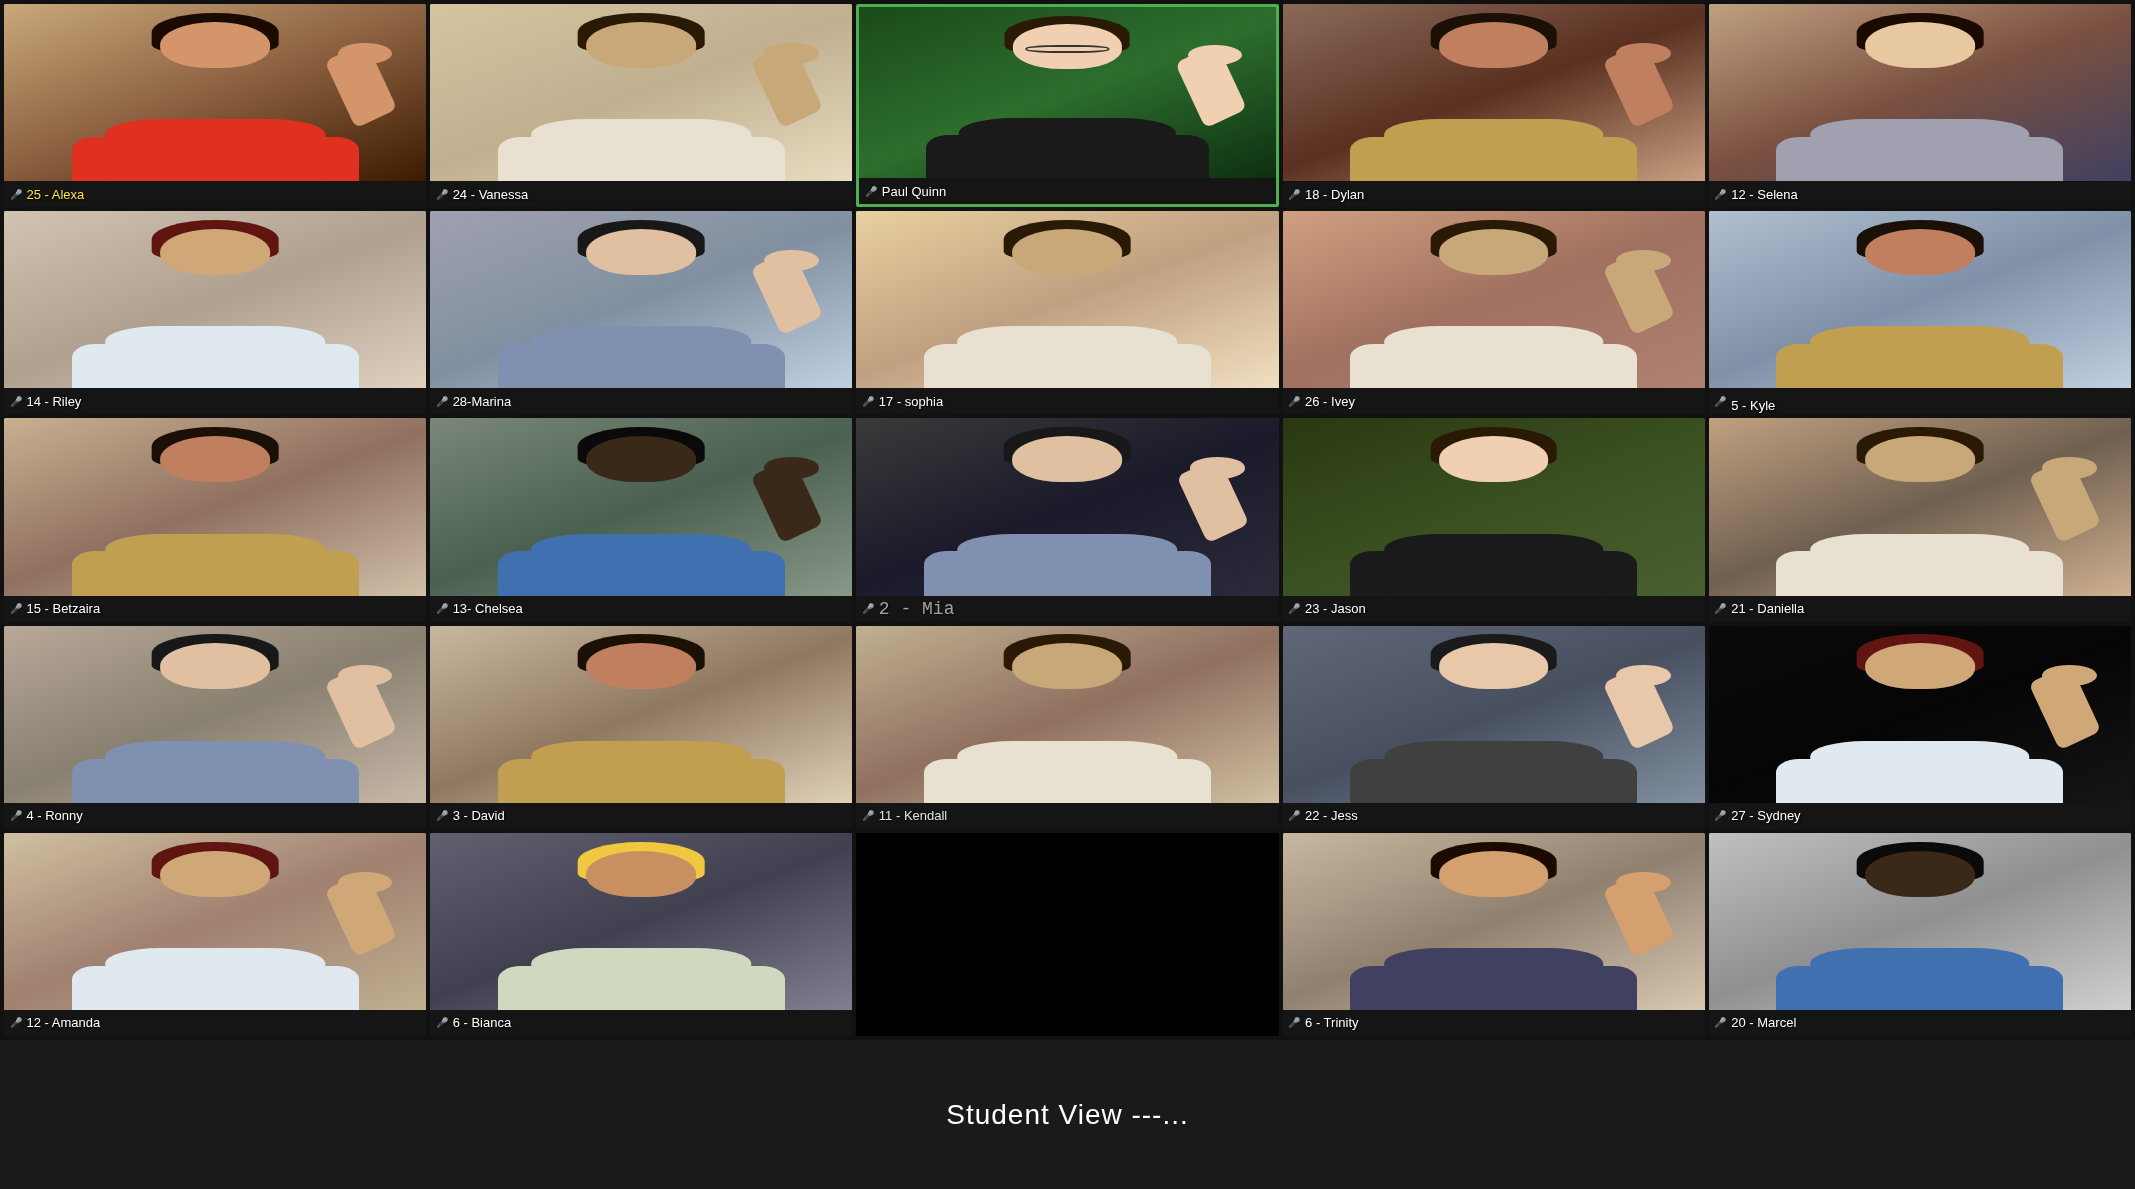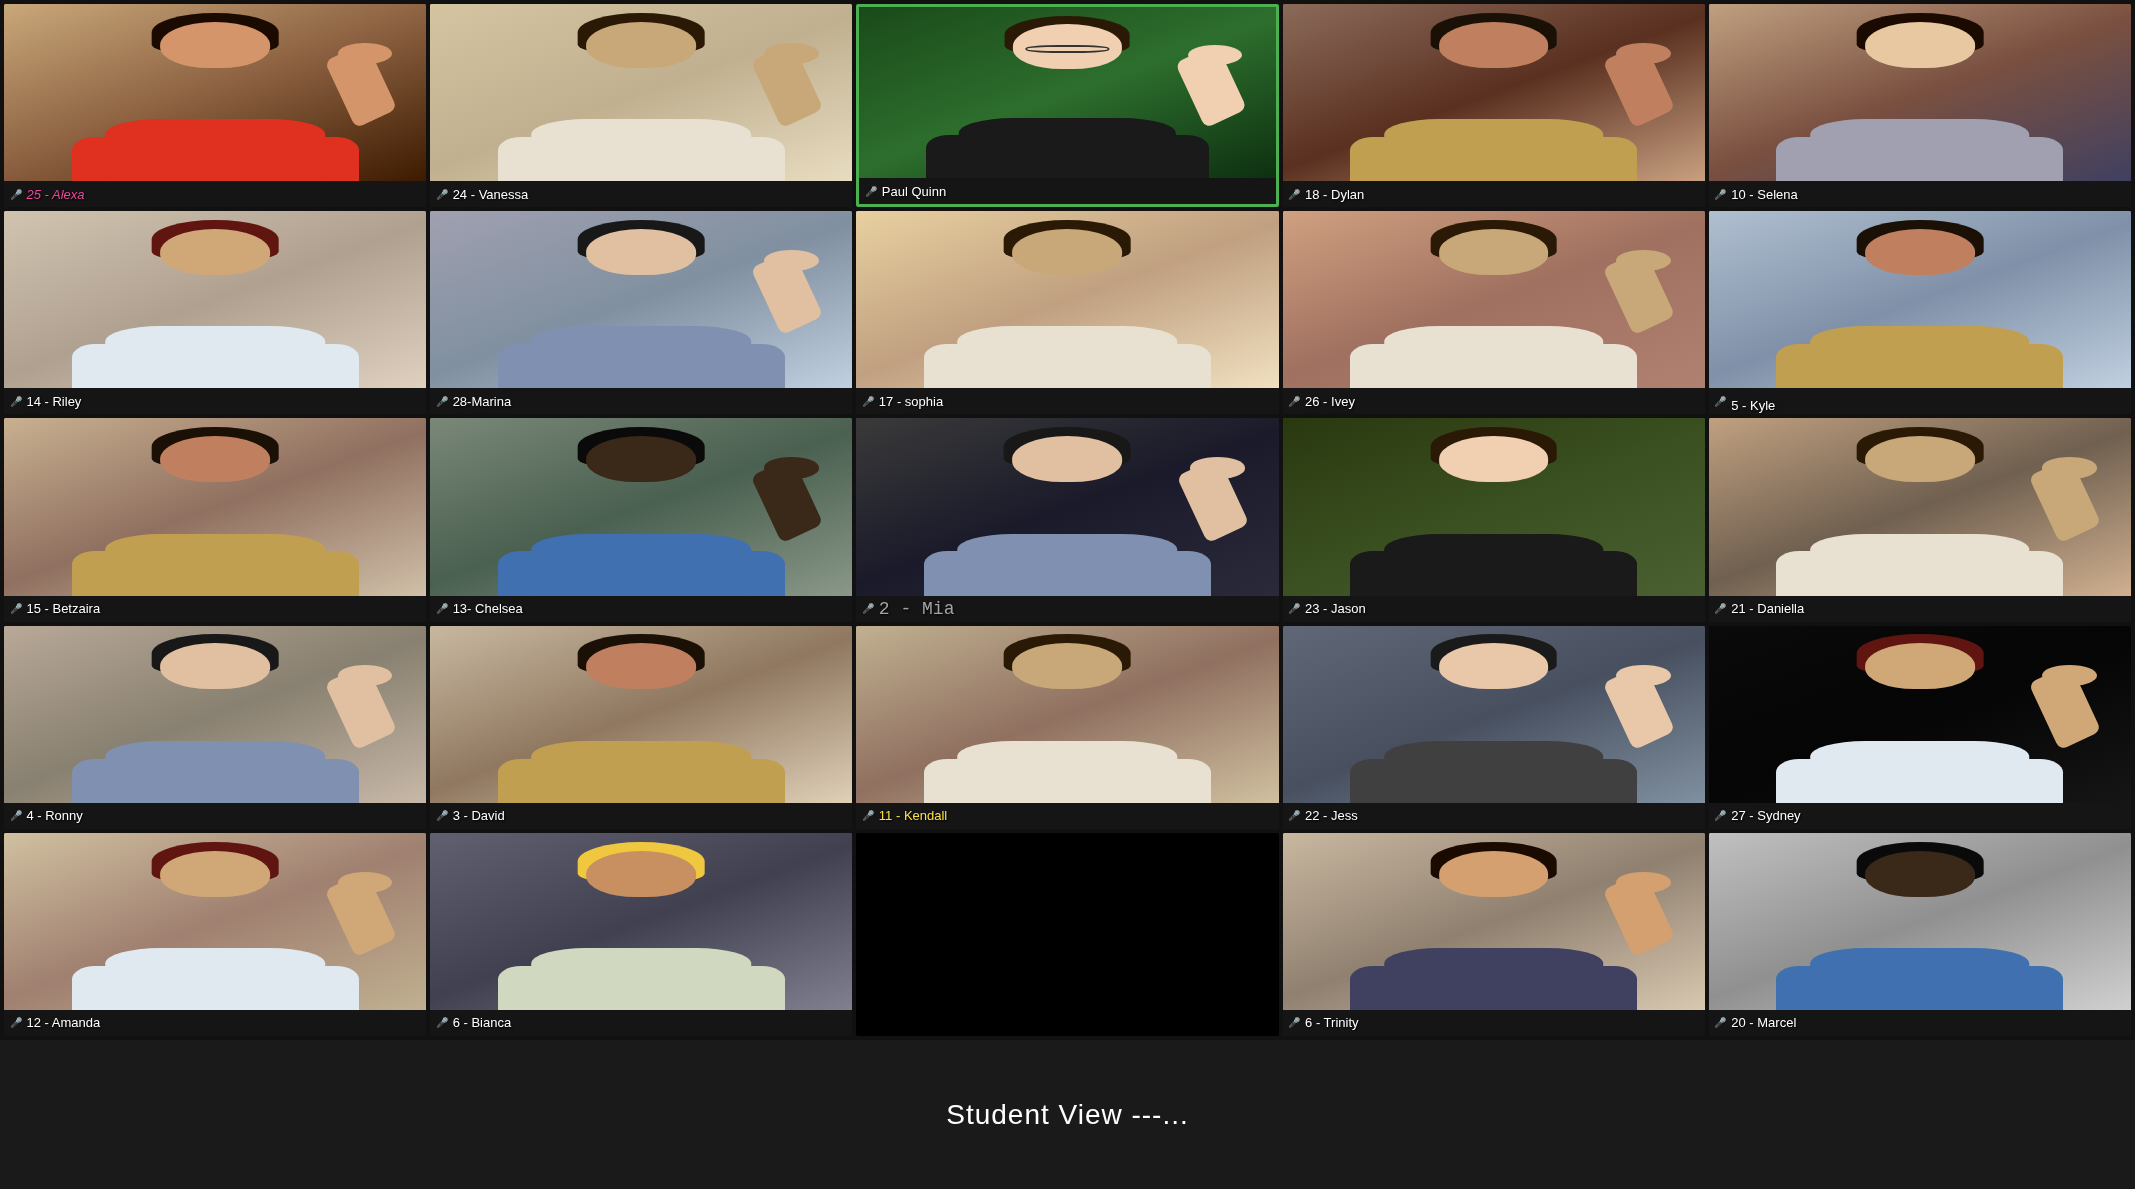--- a/index.html
+++ b/index.html
@@ -66,21 +66,21 @@
         <div style="position: absolute; width: 30%; height: 22%; background: rgb(26, 10, 0); border-radius: 50% 50% 20% 20%; top: 5%; left: 50%; transform: translateX(-50%); z-index: 2;"></div>
         <div style="position: absolute; width: 26%; height: 26%; background: rgb(212, 149, 106); border-radius: 50% 50% 45% 45%; top: 10%; left: 50%; transform: translateX(-50%); z-index: 3;"></div>
         <div style="position: absolute; width: 52%; height: 35%; background: rgb(224, 48, 32); border-radius: 25% 25% 0px 0px; bottom: 0px; left: 50%; transform: translateX(-50%); z-index: 2;"></div>
         <div style="position: absolute; width: 18%; height: 25%; background: rgb(224, 48, 32); bottom: 0px; left: 16%; border-radius: 30% 0px 0px; z-index: 1;"></div>
         <div style="position: absolute; width: 18%; height: 25%; background: rgb(224, 48, 32); bottom: 0px; right: 16%; border-radius: 0px 30% 0px 0px; z-index: 1;"></div>
         <div style="position: absolute; width: 11%; height: 42%; background: rgb(212, 149, 106); right: 10%; top: 25%; border-radius: 8px; transform: rotate(-25deg); z-index: 4;"></div>
         <div style="position: absolute; width: 13%; height: 12%; background: rgb(212, 149, 106); right: 8%; top: 22%; border-radius: 50%; z-index: 5;"></div>
       </div>
       <div style="position: absolute; bottom: 0px; left: 0px; right: 0px; height: 26px; background: rgba(0, 0, 0, 0.5); display: flex; align-items: center; padding: 0px 6px;">
         <span style="color: rgb(255, 68, 68); font-size: 10px; margin-right: 4px;">🎤</span>
-        <span style="color: #ec4899; font-size: 13px; font-weight: 500; text-shadow: rgba(0, 0, 0, 0.9) 1px 1px 2px; font-style: italic;">25 - Alexa</span>
+        <span style="color: #fde047; font-size: 13px; font-weight: 500; text-shadow: rgba(0, 0, 0, 0.9) 1px 1px 2px;">25 - Alexa</span>
       </div>
     </div>
     <div class="video-cell">
       <div class="participant-visual" style="background: linear-gradient(160deg, rgb(212, 196, 160) 0%, rgb(192, 176, 144) 50%, rgb(232, 220, 192) 100%); position: relative; height: calc(100% - 26px);">
         <div style="position: absolute; inset: 0px; background: linear-gradient(160deg, rgb(212, 196, 160) 0%, rgb(192, 176, 144) 50%, rgb(232, 220, 192) 100%); z-index: 0;"></div>
         <div style="position: absolute; width: 30%; height: 22%; background: rgb(42, 26, 5); border-radius: 50% 50% 20% 20%; top: 5%; left: 50%; transform: translateX(-50%); z-index: 2;"></div>
         <div style="position: absolute; width: 26%; height: 26%; background: rgb(200, 168, 120); border-radius: 50% 50% 45% 45%; top: 10%; left: 50%; transform: translateX(-50%); z-index: 3;"></div>
         <div style="position: absolute; width: 52%; height: 35%; background: rgb(232, 224, 208); border-radius: 25% 25% 0px 0px; bottom: 0px; left: 50%; transform: translateX(-50%); z-index: 2;"></div>
         <div style="position: absolute; width: 18%; height: 25%; background: rgb(232, 224, 208); bottom: 0px; left: 16%; border-radius: 30% 0px 0px; z-index: 1;"></div>
         <div style="position: absolute; width: 18%; height: 25%; background: rgb(232, 224, 208); bottom: 0px; right: 16%; border-radius: 0px 30% 0px 0px; z-index: 1;"></div>
@@ -129,21 +129,21 @@
       <div class="participant-visual" style="background: linear-gradient(160deg, rgb(192, 160, 128) 0%, rgb(122, 80, 64) 50%, rgb(64, 64, 96) 100%); position: relative; height: calc(100% - 26px);">
         <div style="position: absolute; inset: 0px; background: linear-gradient(160deg, rgb(192, 160, 128) 0%, rgb(122, 80, 64) 50%, rgb(64, 64, 96) 100%); z-index: 0;"></div>
         <div style="position: absolute; width: 30%; height: 22%; background: rgb(26, 10, 0); border-radius: 50% 50% 20% 20%; top: 5%; left: 50%; transform: translateX(-50%); z-index: 2;"></div>
         <div style="position: absolute; width: 26%; height: 26%; background: rgb(232, 200, 160); border-radius: 50% 50% 45% 45%; top: 10%; left: 50%; transform: translateX(-50%); z-index: 3;"></div>
         <div style="position: absolute; width: 52%; height: 35%; background: rgb(160, 160, 176); border-radius: 25% 25% 0px 0px; bottom: 0px; left: 50%; transform: translateX(-50%); z-index: 2;"></div>
         <div style="position: absolute; width: 18%; height: 25%; background: rgb(160, 160, 176); bottom: 0px; left: 16%; border-radius: 30% 0px 0px; z-index: 1;"></div>
         <div style="position: absolute; width: 18%; height: 25%; background: rgb(160, 160, 176); bottom: 0px; right: 16%; border-radius: 0px 30% 0px 0px; z-index: 1;"></div>
       </div>
       <div style="position: absolute; bottom: 0px; left: 0px; right: 0px; height: 26px; background: rgba(0, 0, 0, 0.5); display: flex; align-items: center; padding: 0px 6px;">
         <span style="color: rgb(255, 68, 68); font-size: 10px; margin-right: 4px;">🎤</span>
-        <span style="color: rgb(255, 255, 255); font-size: 13px; font-weight: 500; text-shadow: rgba(0, 0, 0, 0.9) 1px 1px 2px;">10 - Selena</span>
+        <span style="color: rgb(255, 255, 255); font-size: 13px; font-weight: 500; text-shadow: rgba(0, 0, 0, 0.9) 1px 1px 2px;">12 - Selena</span>
       </div>
     </div>
     <div class="video-cell">
       <div class="participant-visual" style="background: linear-gradient(160deg, rgb(208, 196, 176) 0%, rgb(176, 160, 144) 50%, rgb(224, 208, 192) 100%); position: relative; height: calc(100% - 26px);">
         <div style="position: absolute; inset: 0px; background: linear-gradient(160deg, rgb(208, 196, 176) 0%, rgb(176, 160, 144) 50%, rgb(224, 208, 192) 100%); z-index: 0;"></div>
         <div style="position: absolute; width: 30%; height: 22%; background: rgb(96, 21, 16); border-radius: 50% 50% 20% 20%; top: 5%; left: 50%; transform: translateX(-50%); z-index: 2;"></div>
         <div style="position: absolute; width: 26%; height: 26%; background: rgb(208, 168, 120); border-radius: 50% 50% 45% 45%; top: 10%; left: 50%; transform: translateX(-50%); z-index: 3;"></div>
         <div style="position: absolute; width: 52%; height: 35%; background: rgb(224, 232, 240); border-radius: 25% 25% 0px 0px; bottom: 0px; left: 50%; transform: translateX(-50%); z-index: 2;"></div>
         <div style="position: absolute; width: 18%; height: 25%; background: rgb(224, 232, 240); bottom: 0px; left: 16%; border-radius: 30% 0px 0px; z-index: 1;"></div>
         <div style="position: absolute; width: 18%; height: 25%; background: rgb(224, 232, 240); bottom: 0px; right: 16%; border-radius: 0px 30% 0px 0px; z-index: 1;"></div>
@@ -323,21 +323,21 @@
       <div class="participant-visual" style="background: linear-gradient(160deg, rgb(192, 176, 144) 0%, rgb(144, 112, 96) 50%, rgb(208, 192, 160) 100%); position: relative; height: calc(100% - 26px);">
         <div style="position: absolute; inset: 0px; background: linear-gradient(160deg, rgb(192, 176, 144) 0%, rgb(144, 112, 96) 50%, rgb(208, 192, 160) 100%); z-index: 0;"></div>
         <div style="position: absolute; width: 30%; height: 22%; background: rgb(42, 26, 5); border-radius: 50% 50% 20% 20%; top: 5%; left: 50%; transform: translateX(-50%); z-index: 2;"></div>
         <div style="position: absolute; width: 26%; height: 26%; background: rgb(200, 168, 120); border-radius: 50% 50% 45% 45%; top: 10%; left: 50%; transform: translateX(-50%); z-index: 3;"></div>
         <div style="position: absolute; width: 52%; height: 35%; background: rgb(232, 224, 208); border-radius: 25% 25% 0px 0px; bottom: 0px; left: 50%; transform: translateX(-50%); z-index: 2;"></div>
         <div style="position: absolute; width: 18%; height: 25%; background: rgb(232, 224, 208); bottom: 0px; left: 16%; border-radius: 30% 0px 0px; z-index: 1;"></div>
         <div style="position: absolute; width: 18%; height: 25%; background: rgb(232, 224, 208); bottom: 0px; right: 16%; border-radius: 0px 30% 0px 0px; z-index: 1;"></div>
       </div>
       <div style="position: absolute; bottom: 0px; left: 0px; right: 0px; height: 26px; background: rgba(0, 0, 0, 0.5); display: flex; align-items: center; padding: 0px 6px;">
         <span style="color: rgb(255, 68, 68); font-size: 10px; margin-right: 4px;">🎤</span>
-        <span style="color: #fde047; font-size: 13px; font-weight: 500; text-shadow: rgba(0, 0, 0, 0.9) 1px 1px 2px;">11 - Kendall</span>
+        <span style="color: #e5e5e5; font-size: 13px; font-weight: 500; text-shadow: rgba(0, 0, 0, 0.9) 1px 1px 2px;">11 - Kendall</span>
       </div>
     </div>
     <div class="video-cell">
       <div class="participant-visual" style="background: linear-gradient(160deg, rgb(96, 104, 120) 0%, rgb(72, 80, 96) 50%, rgb(128, 144, 160) 100%); position: relative; height: calc(100% - 26px);">
         <div style="position: absolute; inset: 0px; background: linear-gradient(160deg, rgb(96, 104, 120) 0%, rgb(72, 80, 96) 50%, rgb(128, 144, 160) 100%); z-index: 0;"></div>
         <div style="position: absolute; width: 30%; height: 22%; background: rgb(26, 26, 26); border-radius: 50% 50% 20% 20%; top: 5%; left: 50%; transform: translateX(-50%); z-index: 2;"></div>
         <div style="position: absolute; width: 26%; height: 26%; background: rgb(232, 200, 168); border-radius: 50% 50% 45% 45%; top: 10%; left: 50%; transform: translateX(-50%); z-index: 3;"></div>
         <div style="position: absolute; width: 52%; height: 35%; background: rgb(64, 64, 64); border-radius: 25% 25% 0px 0px; bottom: 0px; left: 50%; transform: translateX(-50%); z-index: 2;"></div>
         <div style="position: absolute; width: 18%; height: 25%; background: rgb(64, 64, 64); bottom: 0px; left: 16%; border-radius: 30% 0px 0px; z-index: 1;"></div>
         <div style="position: absolute; width: 18%; height: 25%; background: rgb(64, 64, 64); bottom: 0px; right: 16%; border-radius: 0px 30% 0px 0px; z-index: 1;"></div>

